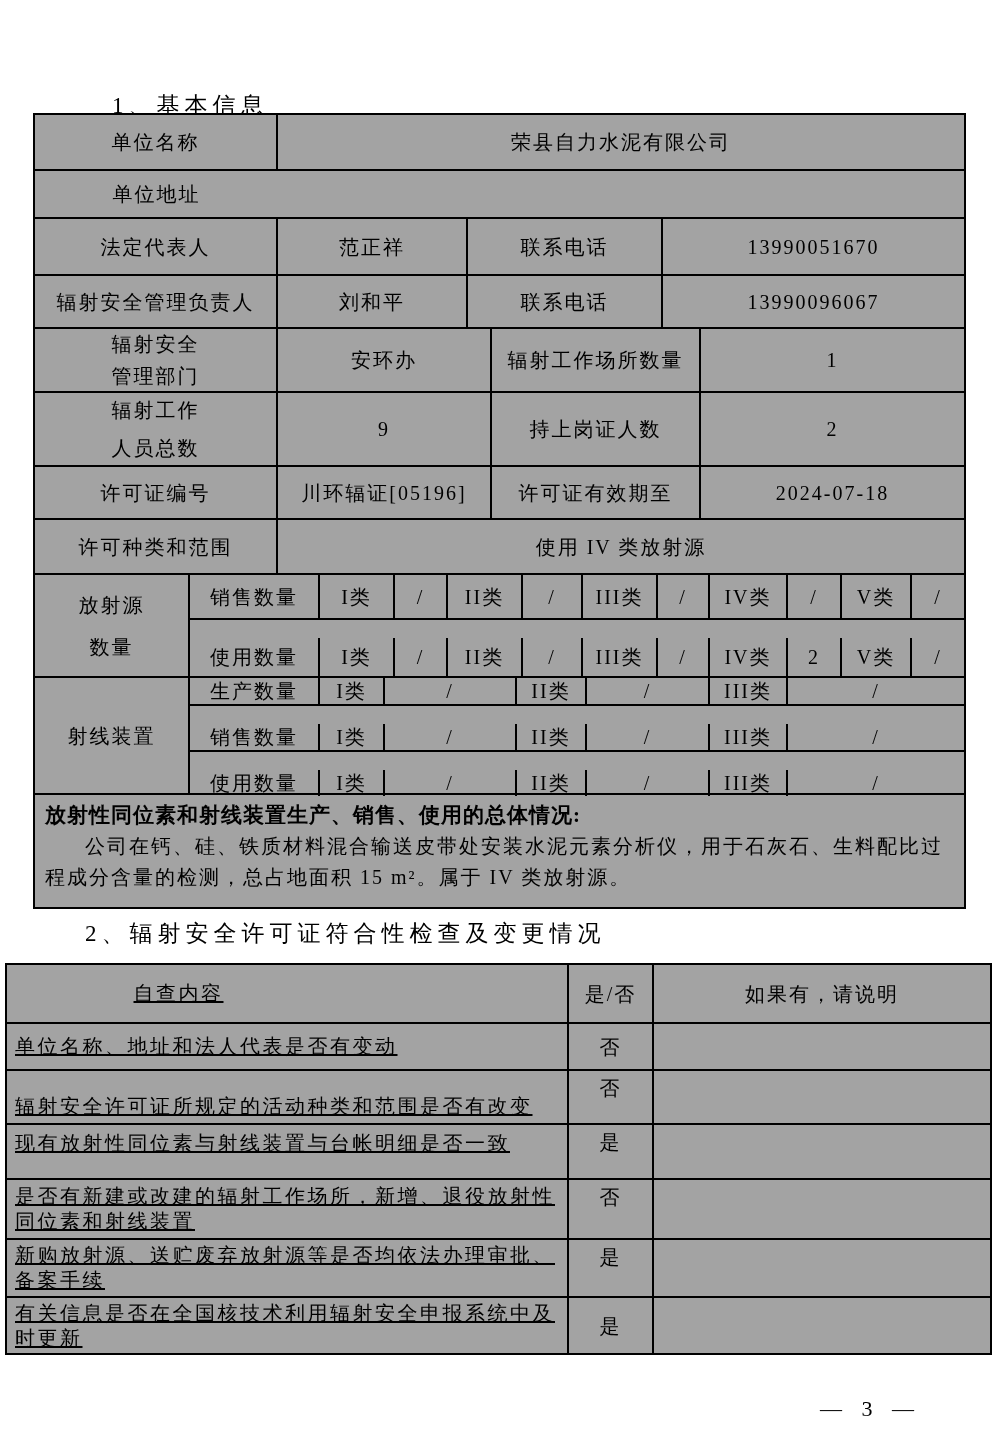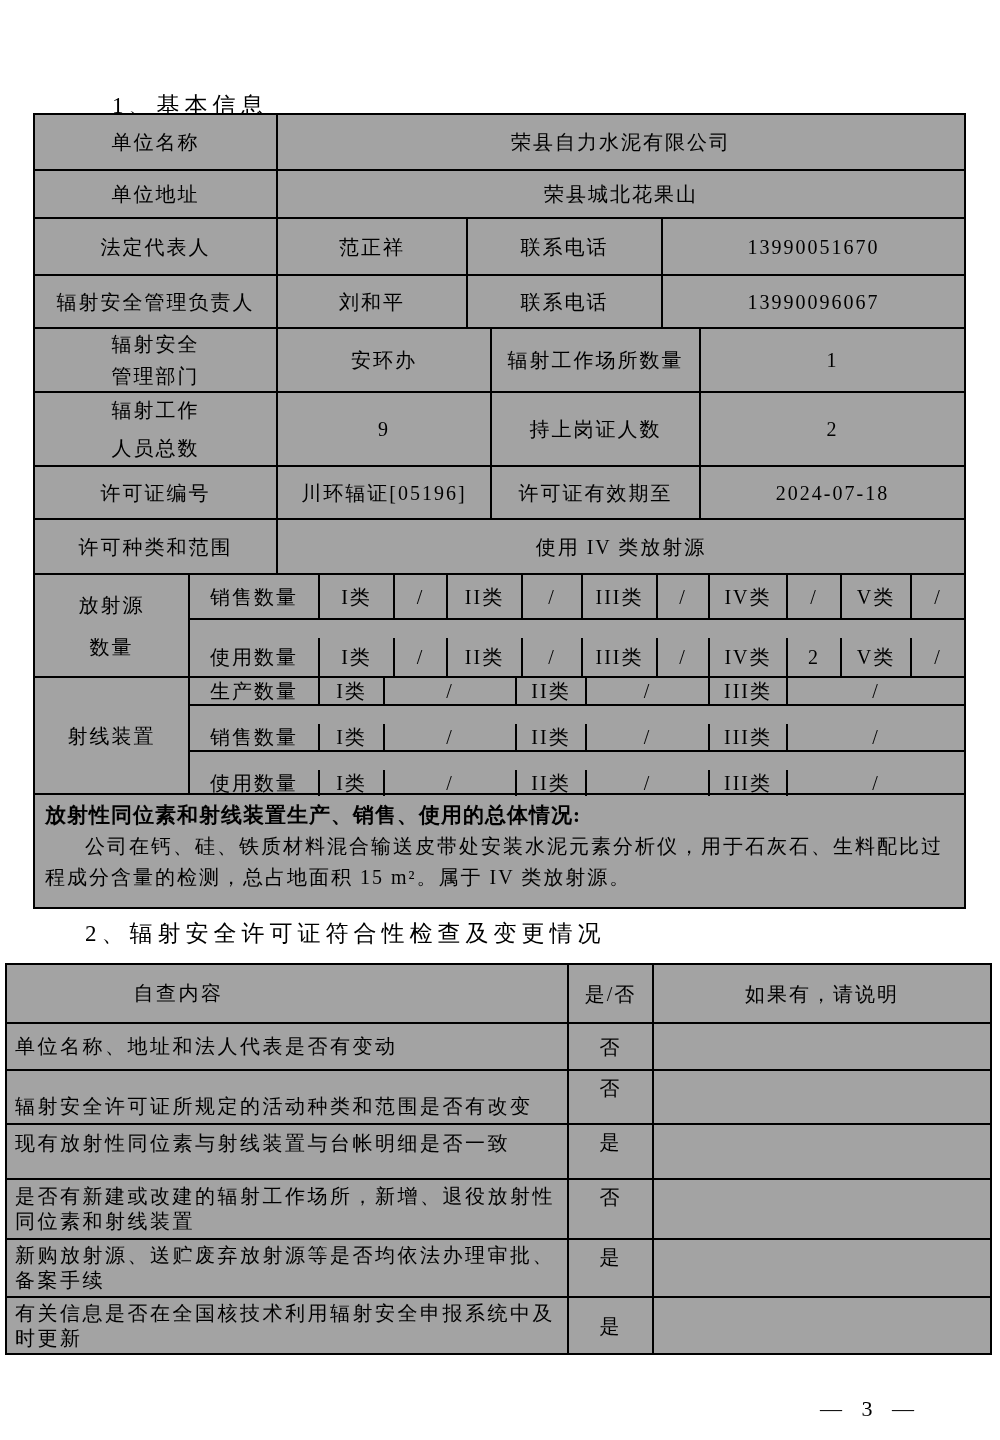--- a/index.html
+++ b/index.html
@@ -44,21 +44,21 @@
   .summary {
     flex-direction: column; align-items: flex-start; justify-content: flex-start;
     text-align: left; padding: 5px 10px; letter-spacing: 1.5px;
   }
   .sum-h { font-weight: bold; font-size: 21px; line-height: 31px; letter-spacing: 1px; }
   .sum-b { font-size: 20px; line-height: 31px; text-indent: 2em; letter-spacing: 2px; }
   
   #t2 { left: 5px; top: 963px; width: 987px; }
   .q {
     justify-content: flex-start; text-align: left;
-    padding: 0 8px; letter-spacing: 2.5px; line-height: 25px;
+    padding: 0 8px; letter-spacing: 2.5px; line-height: 25px; text-decoration: underline;
   }
   .q-head { justify-content: center; padding-right: 225px; }
   .yn-top { align-items: flex-start; padding-top: 4px; }
   .pageno {
     position: absolute; left: 820px; top: 1396px;
     font-size: 22px; letter-spacing: 2px; word-spacing: 10px; white-space: nowrap;
   }
 </style>
 </head>
 <body>
@@ -69,21 +69,20 @@
 
   <div class="tbl" id="t1">
 
     <div class="r" style="height:56px">
       <div class="c" style="width:243px">单位名称</div>
       <div class="c" style="width:686px">荣县自力水泥有限公司</div>
     </div>
 
     <div class="r" style="height:48px">
       <div class="c" style="width:243px">单位地址</div>
-      <div class="c" style="width:686px">荣县城北花果山</div>
     </div>
 
     <div class="r" style="height:57px">
       <div class="c" style="width:243px">法定代表人</div>
       <div class="c" style="width:190px">范正祥</div>
       <div class="c" style="width:195px">联系电话</div>
       <div class="c" style="width:301px">13990051670</div>
     </div>
 
     <div class="r" style="height:53px">

